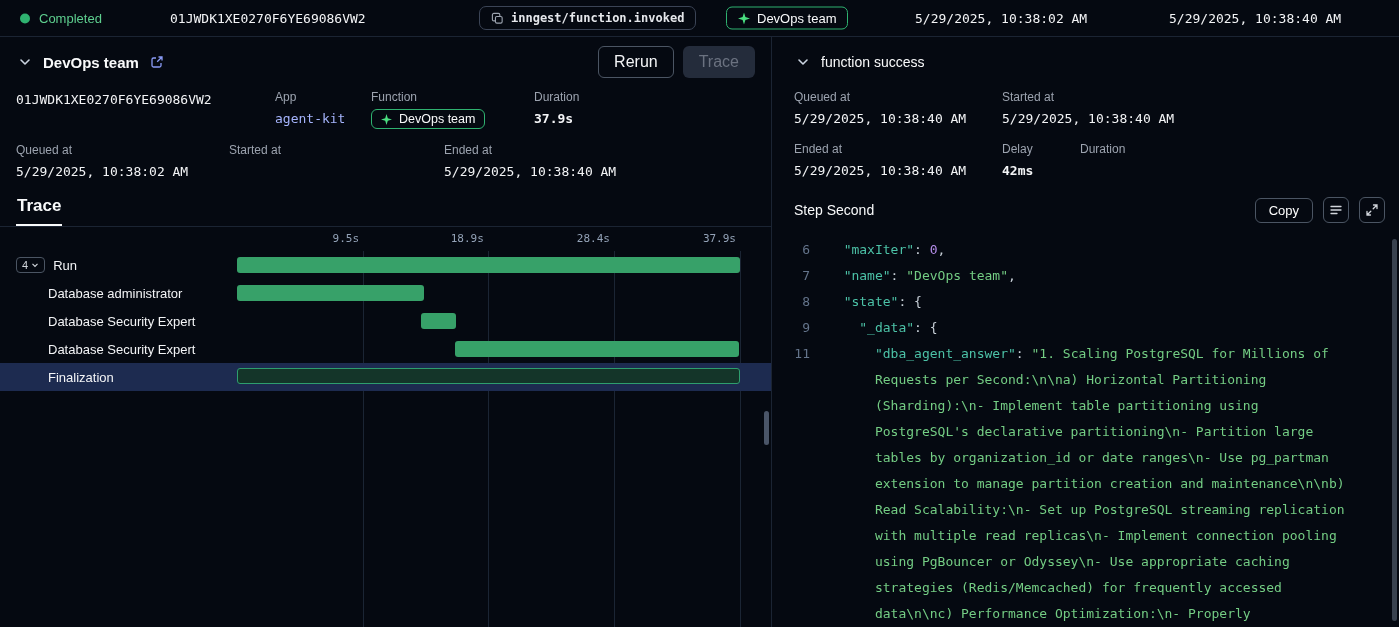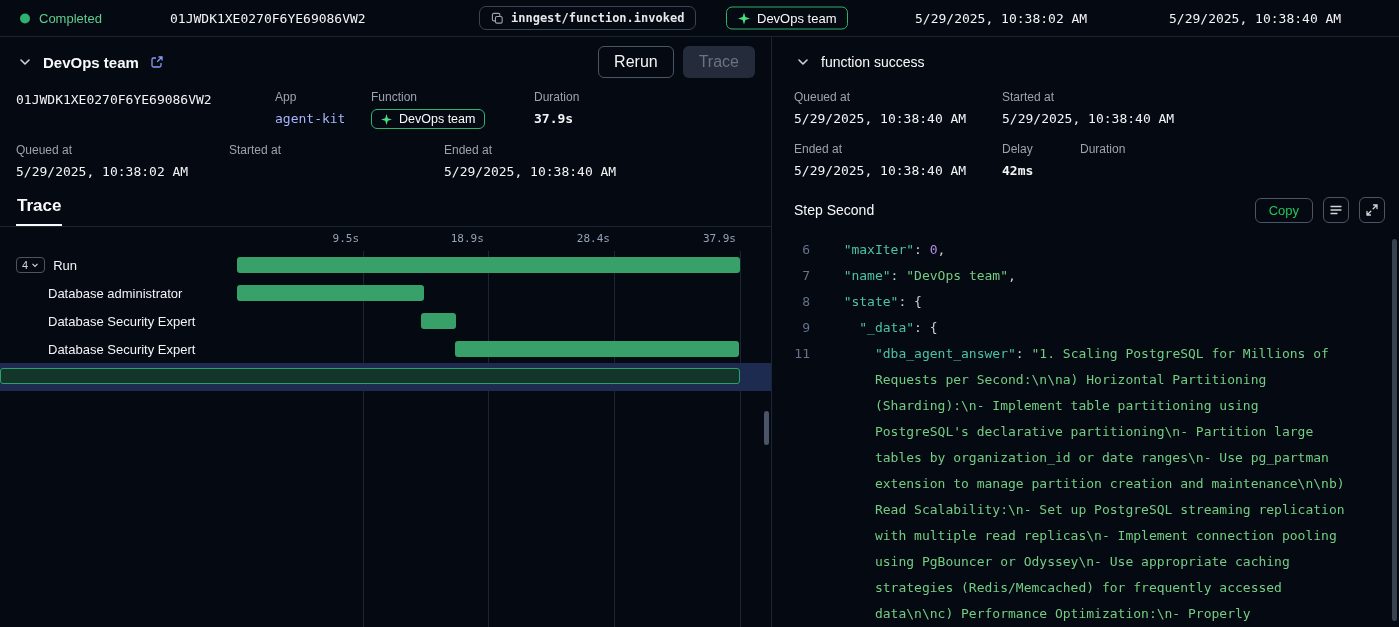--- a/index.html
+++ b/index.html
@@ -73,21 +73,21 @@
   .trace-label.indent-1 { padding-left:48px; }
   .expander { display:inline-flex; align-items:center; gap:3px; border:1px solid #4b5563; border-radius:4px; background:transparent; color:#d1d5db; font-size:11px; padding:1px 5px; cursor:pointer; font-family:inherit; }
   .bar-area { flex:1; margin-right:31px; position:relative; }
   .bar { position:absolute; top:6px; height:16px; border-radius:3px; background:var(--bar_green,#37a169); }
   .bar.outlined { background:#143529; border:1px solid #2e9e6e; top:5px; }
   .lp-scrollbar { position:absolute; right:2px; top:184px; width:5px; height:34px; border-radius:3px; background:#4a5568; cursor:pointer; }
 
   
   .output-toolbar { display:flex; align-items:center; gap:10px; padding:10px 14px 10px 22px; }
   .output-title { font-size:14px; font-weight:500; color:#f9fafb; margin-right:auto; }
-  .copy-btn { border:1px solid #4b5563; border-radius:6px; background:transparent; color:#22c55e; font-size:13px; padding:4px 13px; cursor:pointer; font-family:inherit; }
+  .copy-btn { border:1px solid #4b5563; border-radius:6px; background:transparent; color:#ffffff; font-size:13px; padding:4px 13px; cursor:pointer; font-family:inherit; }
   .icon-btn { width:26px; height:26px; border:1px solid #4b5563; border-radius:6px; background:transparent; color:#d1d5db; display:flex; align-items:center; justify-content:center; cursor:pointer; }
 
   .code { flex:1; position:relative; overflow:hidden; padding:4px 0 0 14px;
     font-family:"DejaVu Sans Mono",monospace; font-size:13px; line-height:26px; }
   .code-line { display:flex; align-items:flex-start; }
   .lineno { flex:none; width:24px; text-align:right; color:#64748b; margin-right:18px; }
   .code-content { white-space:pre-wrap; word-break:break-word; padding-right:46px; flex:1; color:#c9d1d9; }
   .tok-key { color:var(--code_key,#4cc2a7); }
   .tok-str { color:var(--code_string,#74cd84); }
   .tok-num { color:var(--code_number,#b48ce8); }
@@ -228,20 +228,23 @@
           </div>
           <div class="trace-row">
             <div class="trace-label indent-1">
               <span class="row-name">Database Security Expert</span>
             </div>
             <div class="bar-area">
               <div class="bar solid" style="left: 43.2718%; width: 56.4644%;"></div>
             </div>
           </div>
           <div class="trace-row selected">
+            <div class="trace-label indent-1">
+              <span class="row-name">Finalization</span>
+            </div>
             <div class="bar-area">
               <div class="bar outlined" style="left: 0%; width: 100%;"></div>
             </div>
           </div>
         </div>
       <div class="lp-scrollbar"></div>
     </div>
   </section>
 
   <section class="right-panel">

